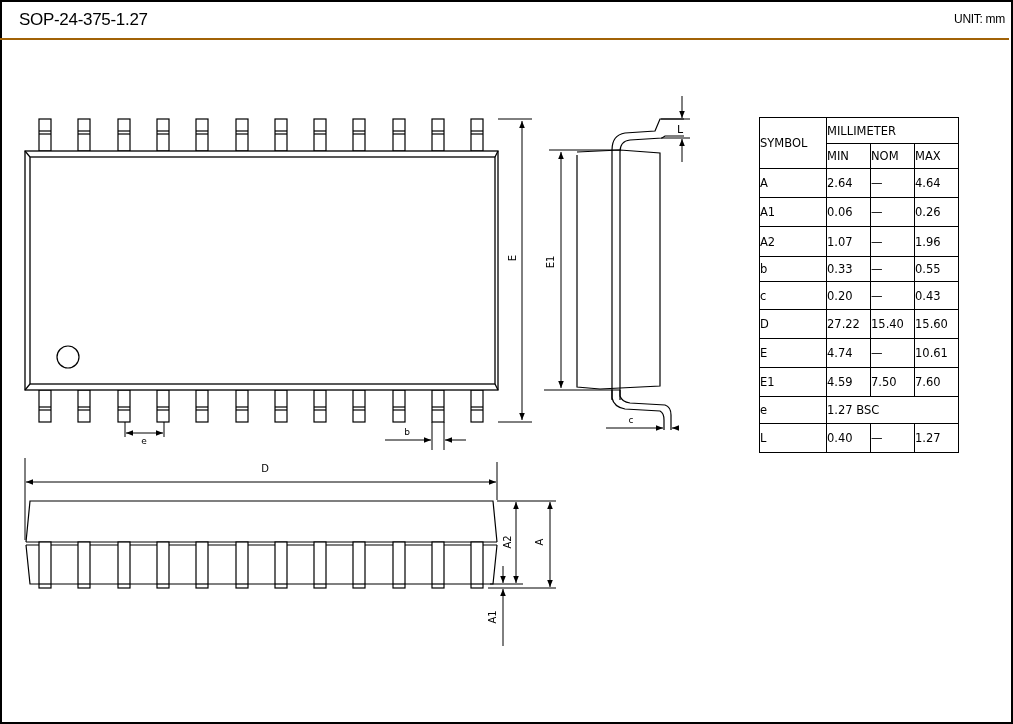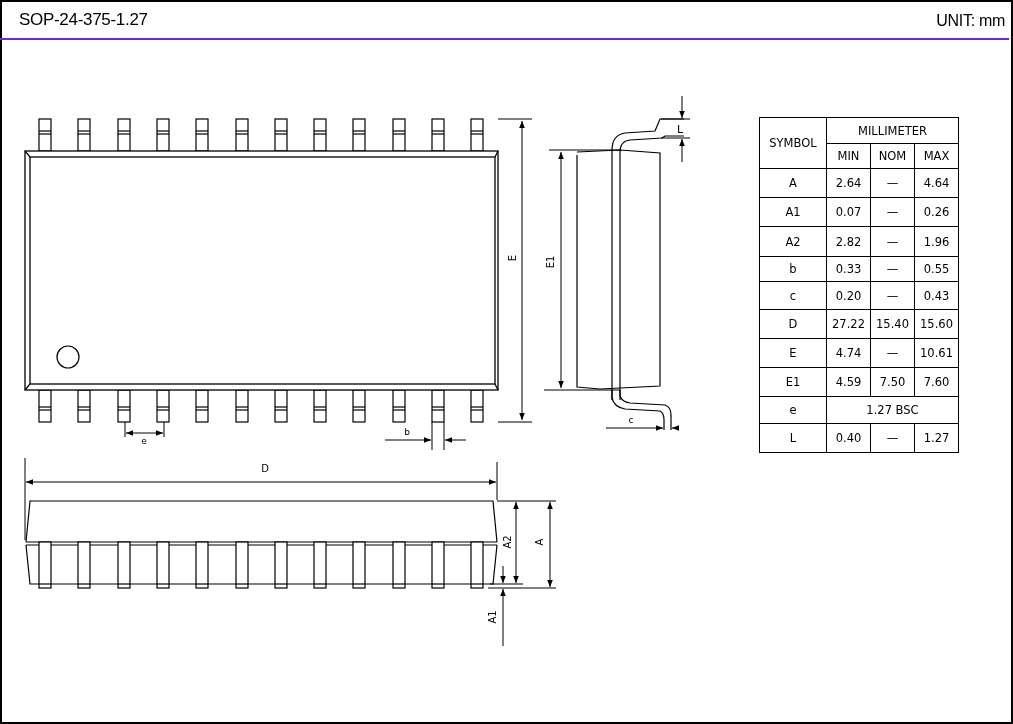--- a/index.html
+++ b/index.html
@@ -1,24 +1,24 @@
 <!DOCTYPE html>
 <html><head>
   <meta charset="utf-8">
   <style>
     html, body { margin: 0; padding: 0; background: #ffffff; }
     body { width: 1013px; height: 724px; position: relative; overflow: hidden; font-family: "Liberation Sans", sans-serif; }
     .frame { position: absolute; left: 0; top: 0; width: 1009px; height: 720px; border: 2px solid #000; }
-    .header { position: absolute; left: 0; top: 0; width: 1009px; height: 38px; border-bottom: 2px solid #6d28d9; }
+    .header { position: absolute; left: 0; top: 0; width: 1009px; height: 38px; border-bottom: 2px solid #a16207; }
     .title { position: absolute; left: 19px; top: 10px; font-size: 17px; color: #000; letter-spacing: -0.3px; }
-    .unit { position: absolute; right: 4px; top: 12px; font-size: 16px; color: #000; letter-spacing: -0.3px; }
+    .unit { position: absolute; right: 4px; top: 12px; font-size: 12px; color: #000; letter-spacing: -0.3px; }
     svg.drawing { position: absolute; left: 0; top: 0; }
     svg text { font-family: "DejaVu Sans", sans-serif; fill: #000; }
     .dimtable { position: absolute; left: 759px; top: 117px; border-collapse: collapse; font-family: "DejaVu Sans", sans-serif; font-size: 11.5px; }
-    .dimtable td { border: 1px solid #000; text-align: center; padding: 0; color: #000; }
+    .dimtable td { border: 1px solid #000; text-align: left; padding: 0; color: #000; }
   </style>
 </head>
 <body>
 
 <div class="frame"></div>
 <div class="header">
   <span class="title">SOP-24-375-1.27</span>
   <span class="unit">UNIT: mm</span>
 </div>
 
@@ -240,27 +240,27 @@
   </tbody>
     <tbody id="table-body">
       <tr style="height: 29px;">
         <td>A</td>
         <td>2.64</td>
         <td>—</td>
         <td>4.64</td>
       </tr>
       <tr style="height: 29px;">
         <td>A1</td>
-        <td>0.07</td>
+        <td>0.06</td>
         <td>—</td>
         <td>0.26</td>
       </tr>
       <tr style="height: 30px;">
         <td>A2</td>
-        <td>2.82</td>
+        <td>1.07</td>
         <td>—</td>
         <td>1.96</td>
       </tr>
       <tr style="height: 25px;">
         <td>b</td>
         <td>0.33</td>
         <td>—</td>
         <td>0.55</td>
       </tr>
       <tr style="height: 28px;">

